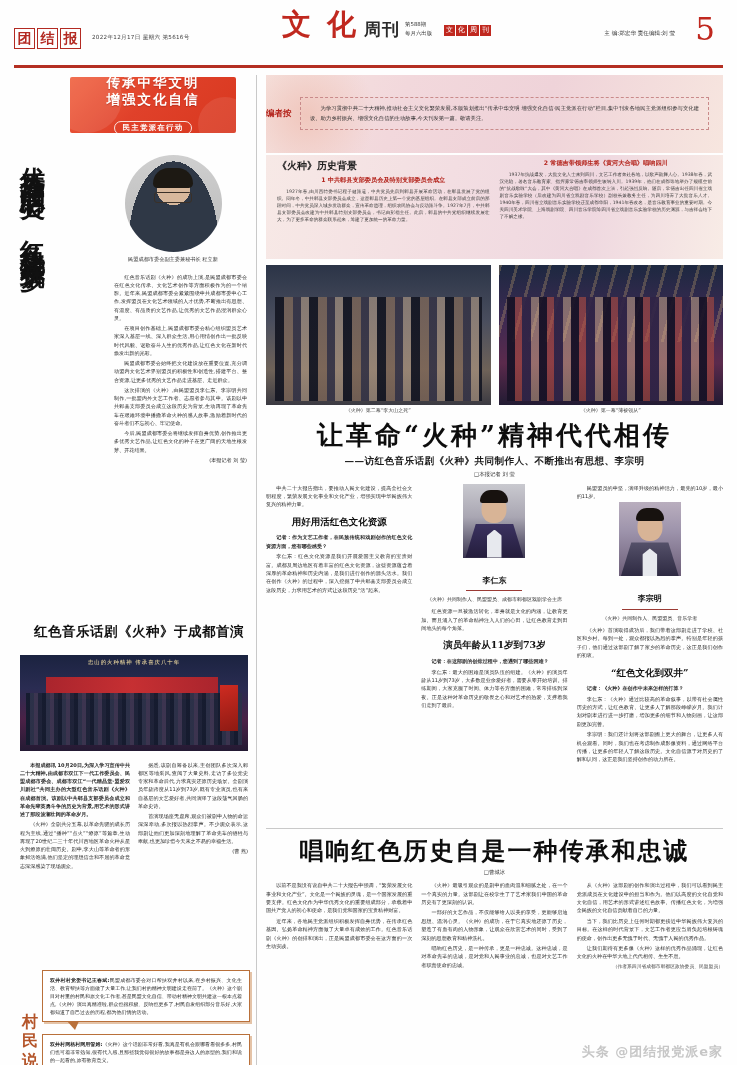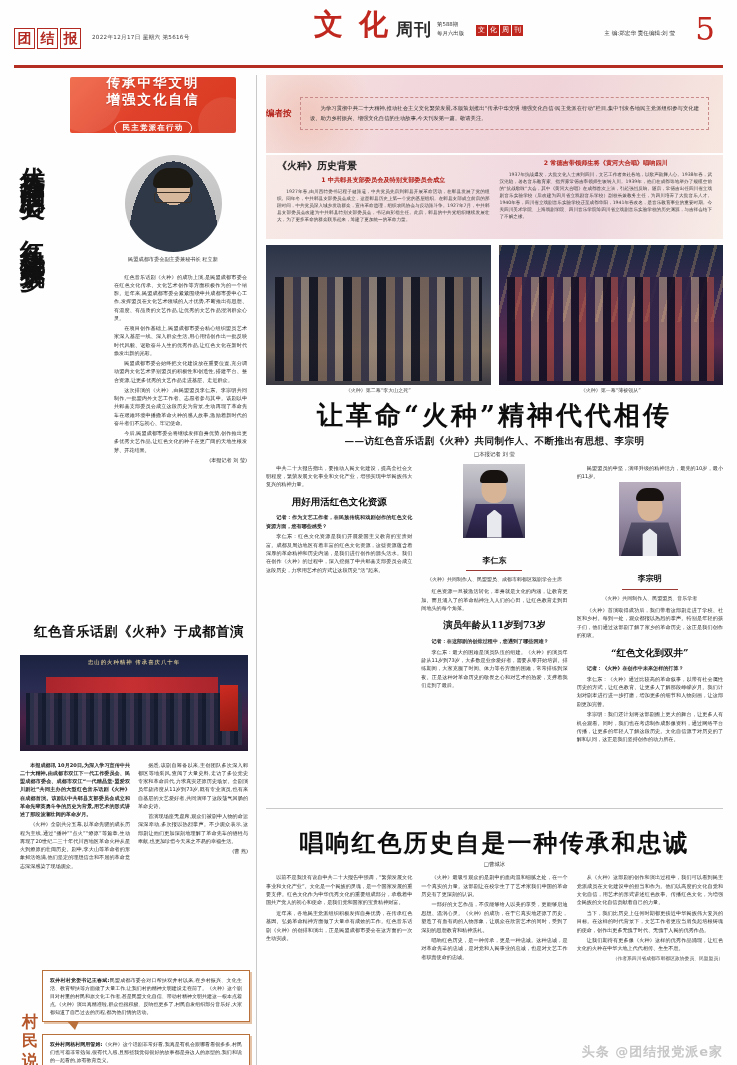--- a/index.html
+++ b/index.html
@@ -60,21 +60,20 @@
     display: flex;
     align-items: flex-end;
   }
   .ct-big {
     font-family: "DejaVu Serif", "Liberation Serif", serif;
     font-size: 29px;
     font-weight: bold;
     color: #c0281f;
     letter-spacing: 3px;
     line-height: 1;
-    margin-left: 32px;
   }
   .ct-mid {
     font-family: "DejaVu Serif", "Liberation Serif", serif;
     font-size: 17px;
     font-weight: bold;
     color: #2b2b2b;
     margin-left: 5px;
     letter-spacing: 1px;
     line-height: 1.2;
   }
@@ -409,21 +408,21 @@
     line-height: 1.72;
     color: #2b2b2b;
     text-align: justify;
     position: relative; z-index: 2;
   }
   .en-box p { margin: 0; text-indent: 2em; }
 
   .bg-wrap {
     display: flex;
     margin-top: 2px;
-    height: 84px;
+    height: 104px;
     background: linear-gradient(100deg,#f7e9e6 0%,#f3dee2 40%,#efd8e0 70%,#f8ece6 100%);
     padding: 4px 6px 2px 6px;
     box-sizing: border-box;
   }
   .bg-col { flex: 1; padding: 0 5px; box-sizing: border-box; }
   .bg-title {
     font-family: "DejaVu Serif", "Liberation Serif", serif;
     font-size: 10px;
     font-weight: bold;
     color: #222;
@@ -599,21 +598,21 @@
 
   .bottom-headline {
     text-align: center;
     margin-top: 9px;
     font-size: 24px;
     font-weight: bold;
     letter-spacing: 2px;
     color: #0d0d0d;
     line-height: 1.15;
     border-top: 1px solid #c9c9c9;
-    padding-top: 21px;
+    padding-top: 9px;
   }
   .bottom-byline {
     text-align: center;
     margin-top: 4px;
     font-size: 5.4px;
     color: #333;
   }
   .bi {
     display: flex;
     gap: 9px;

